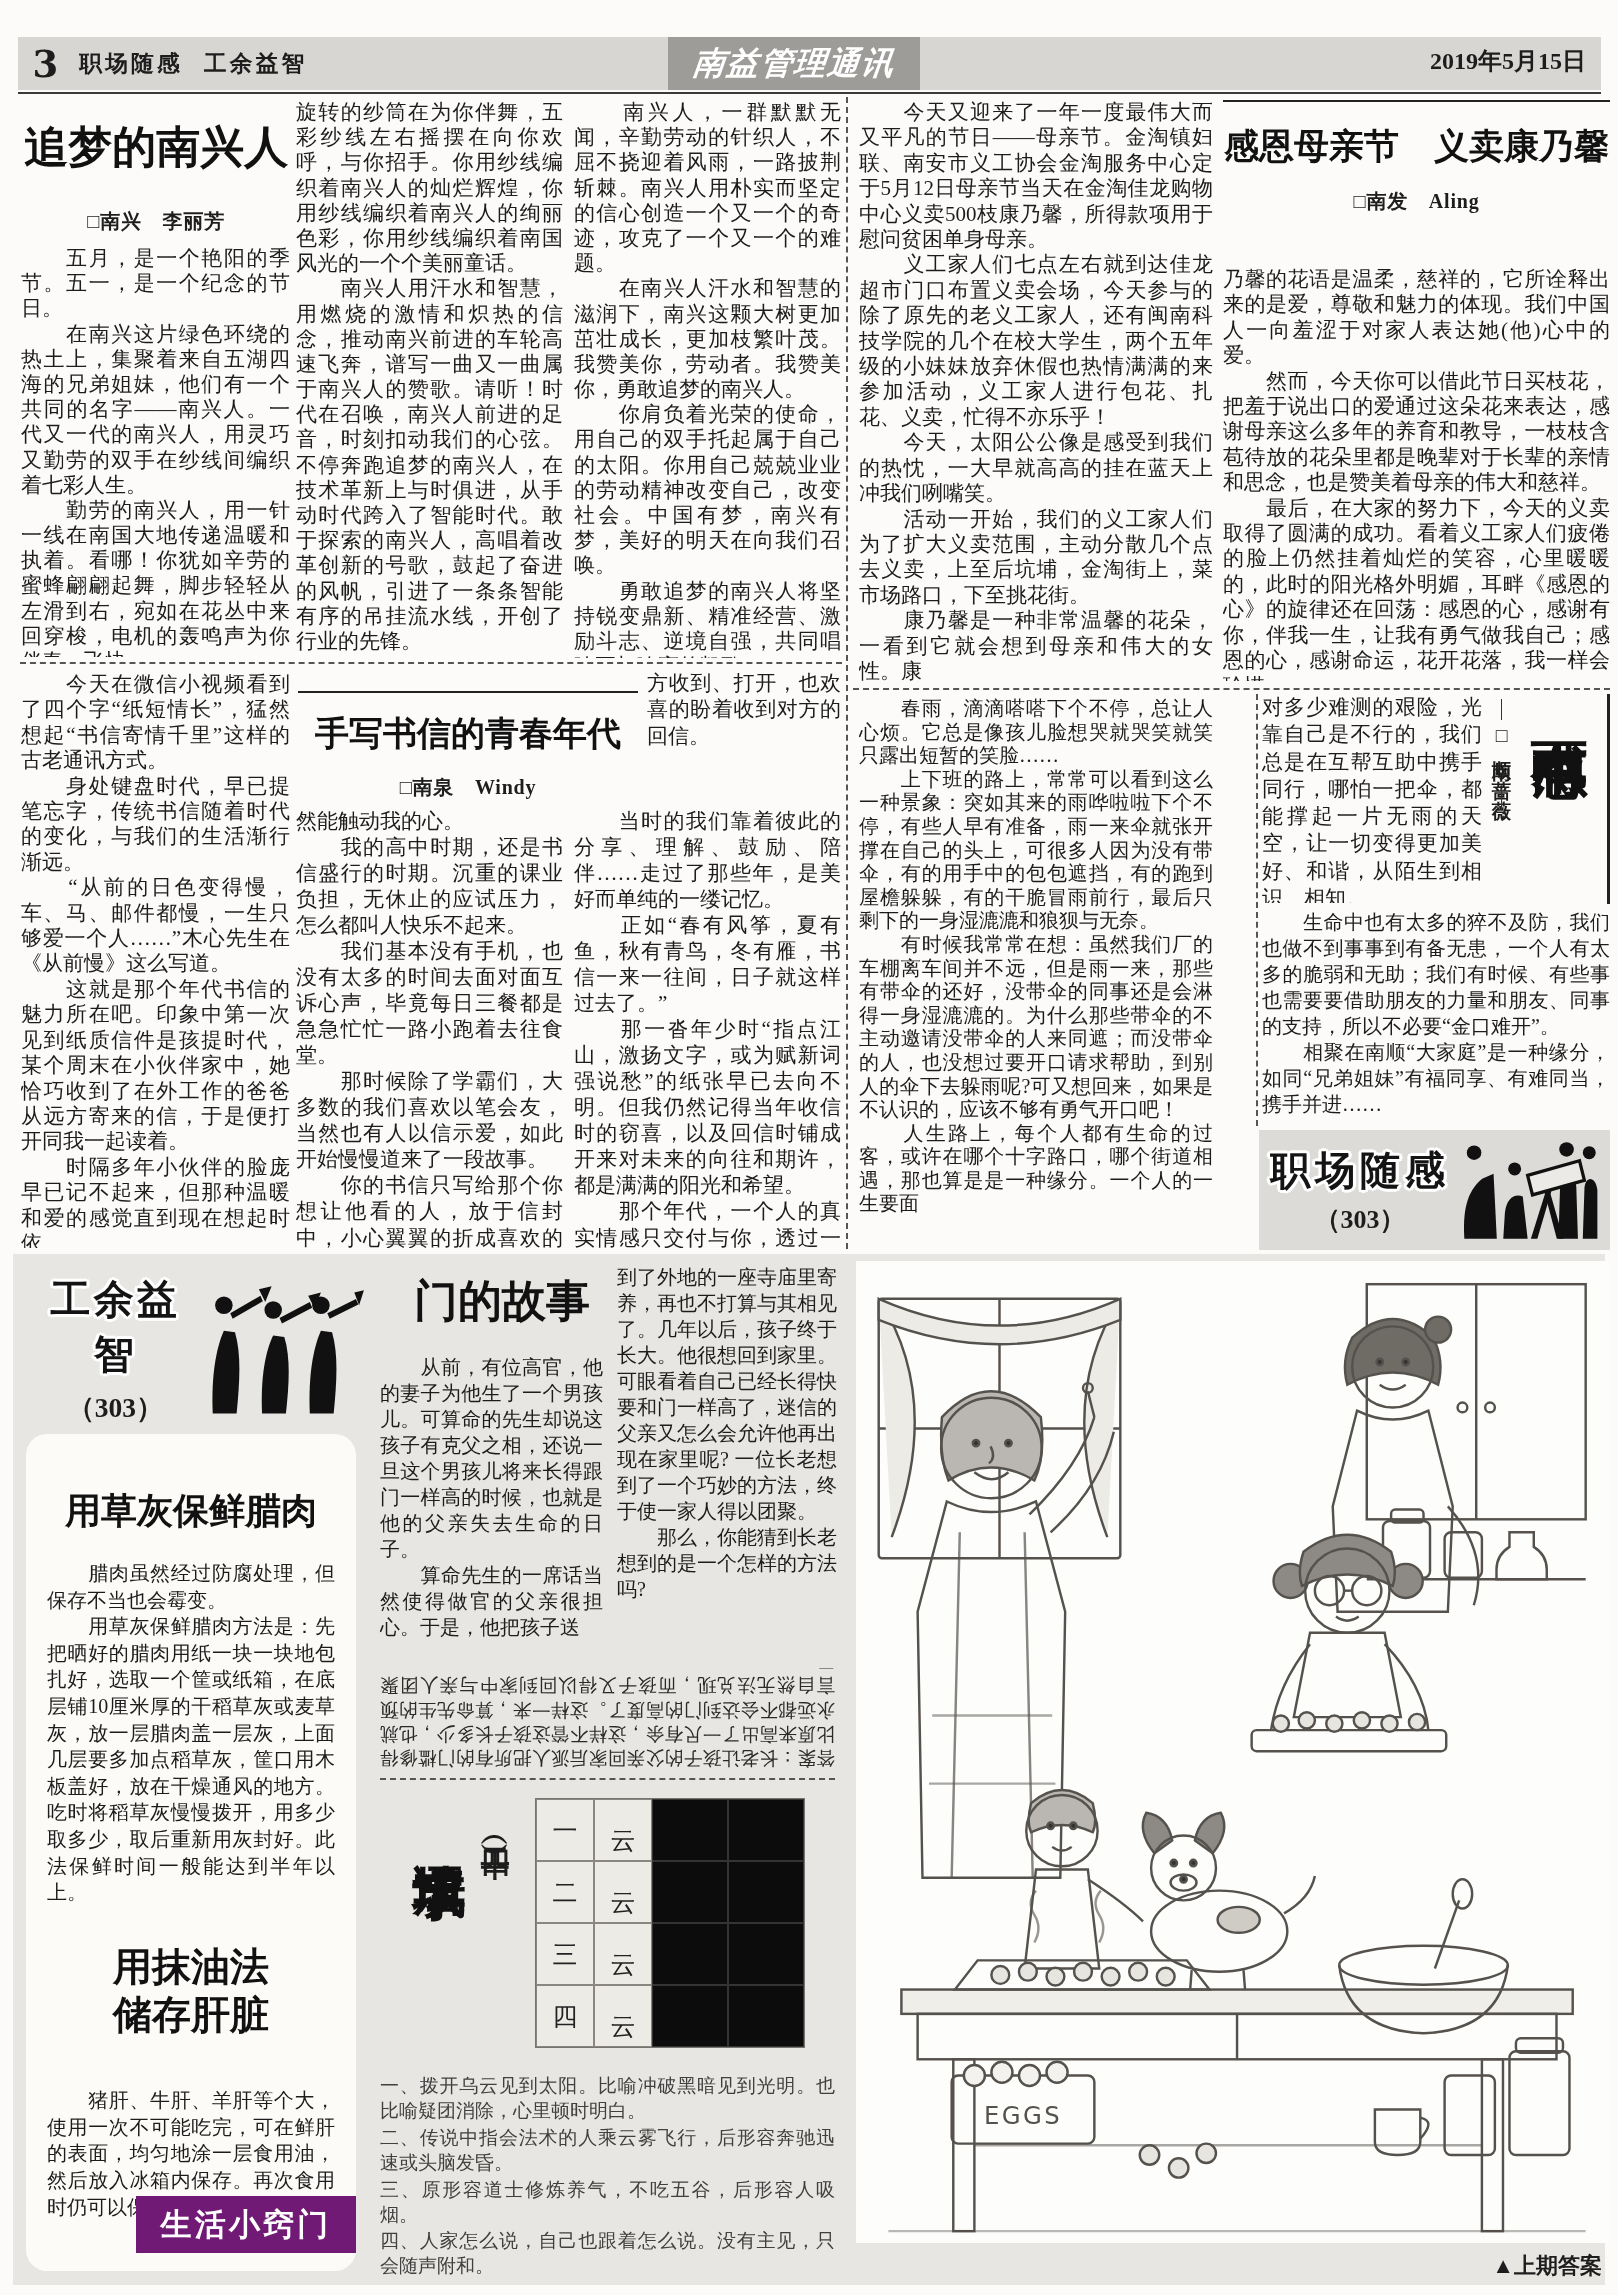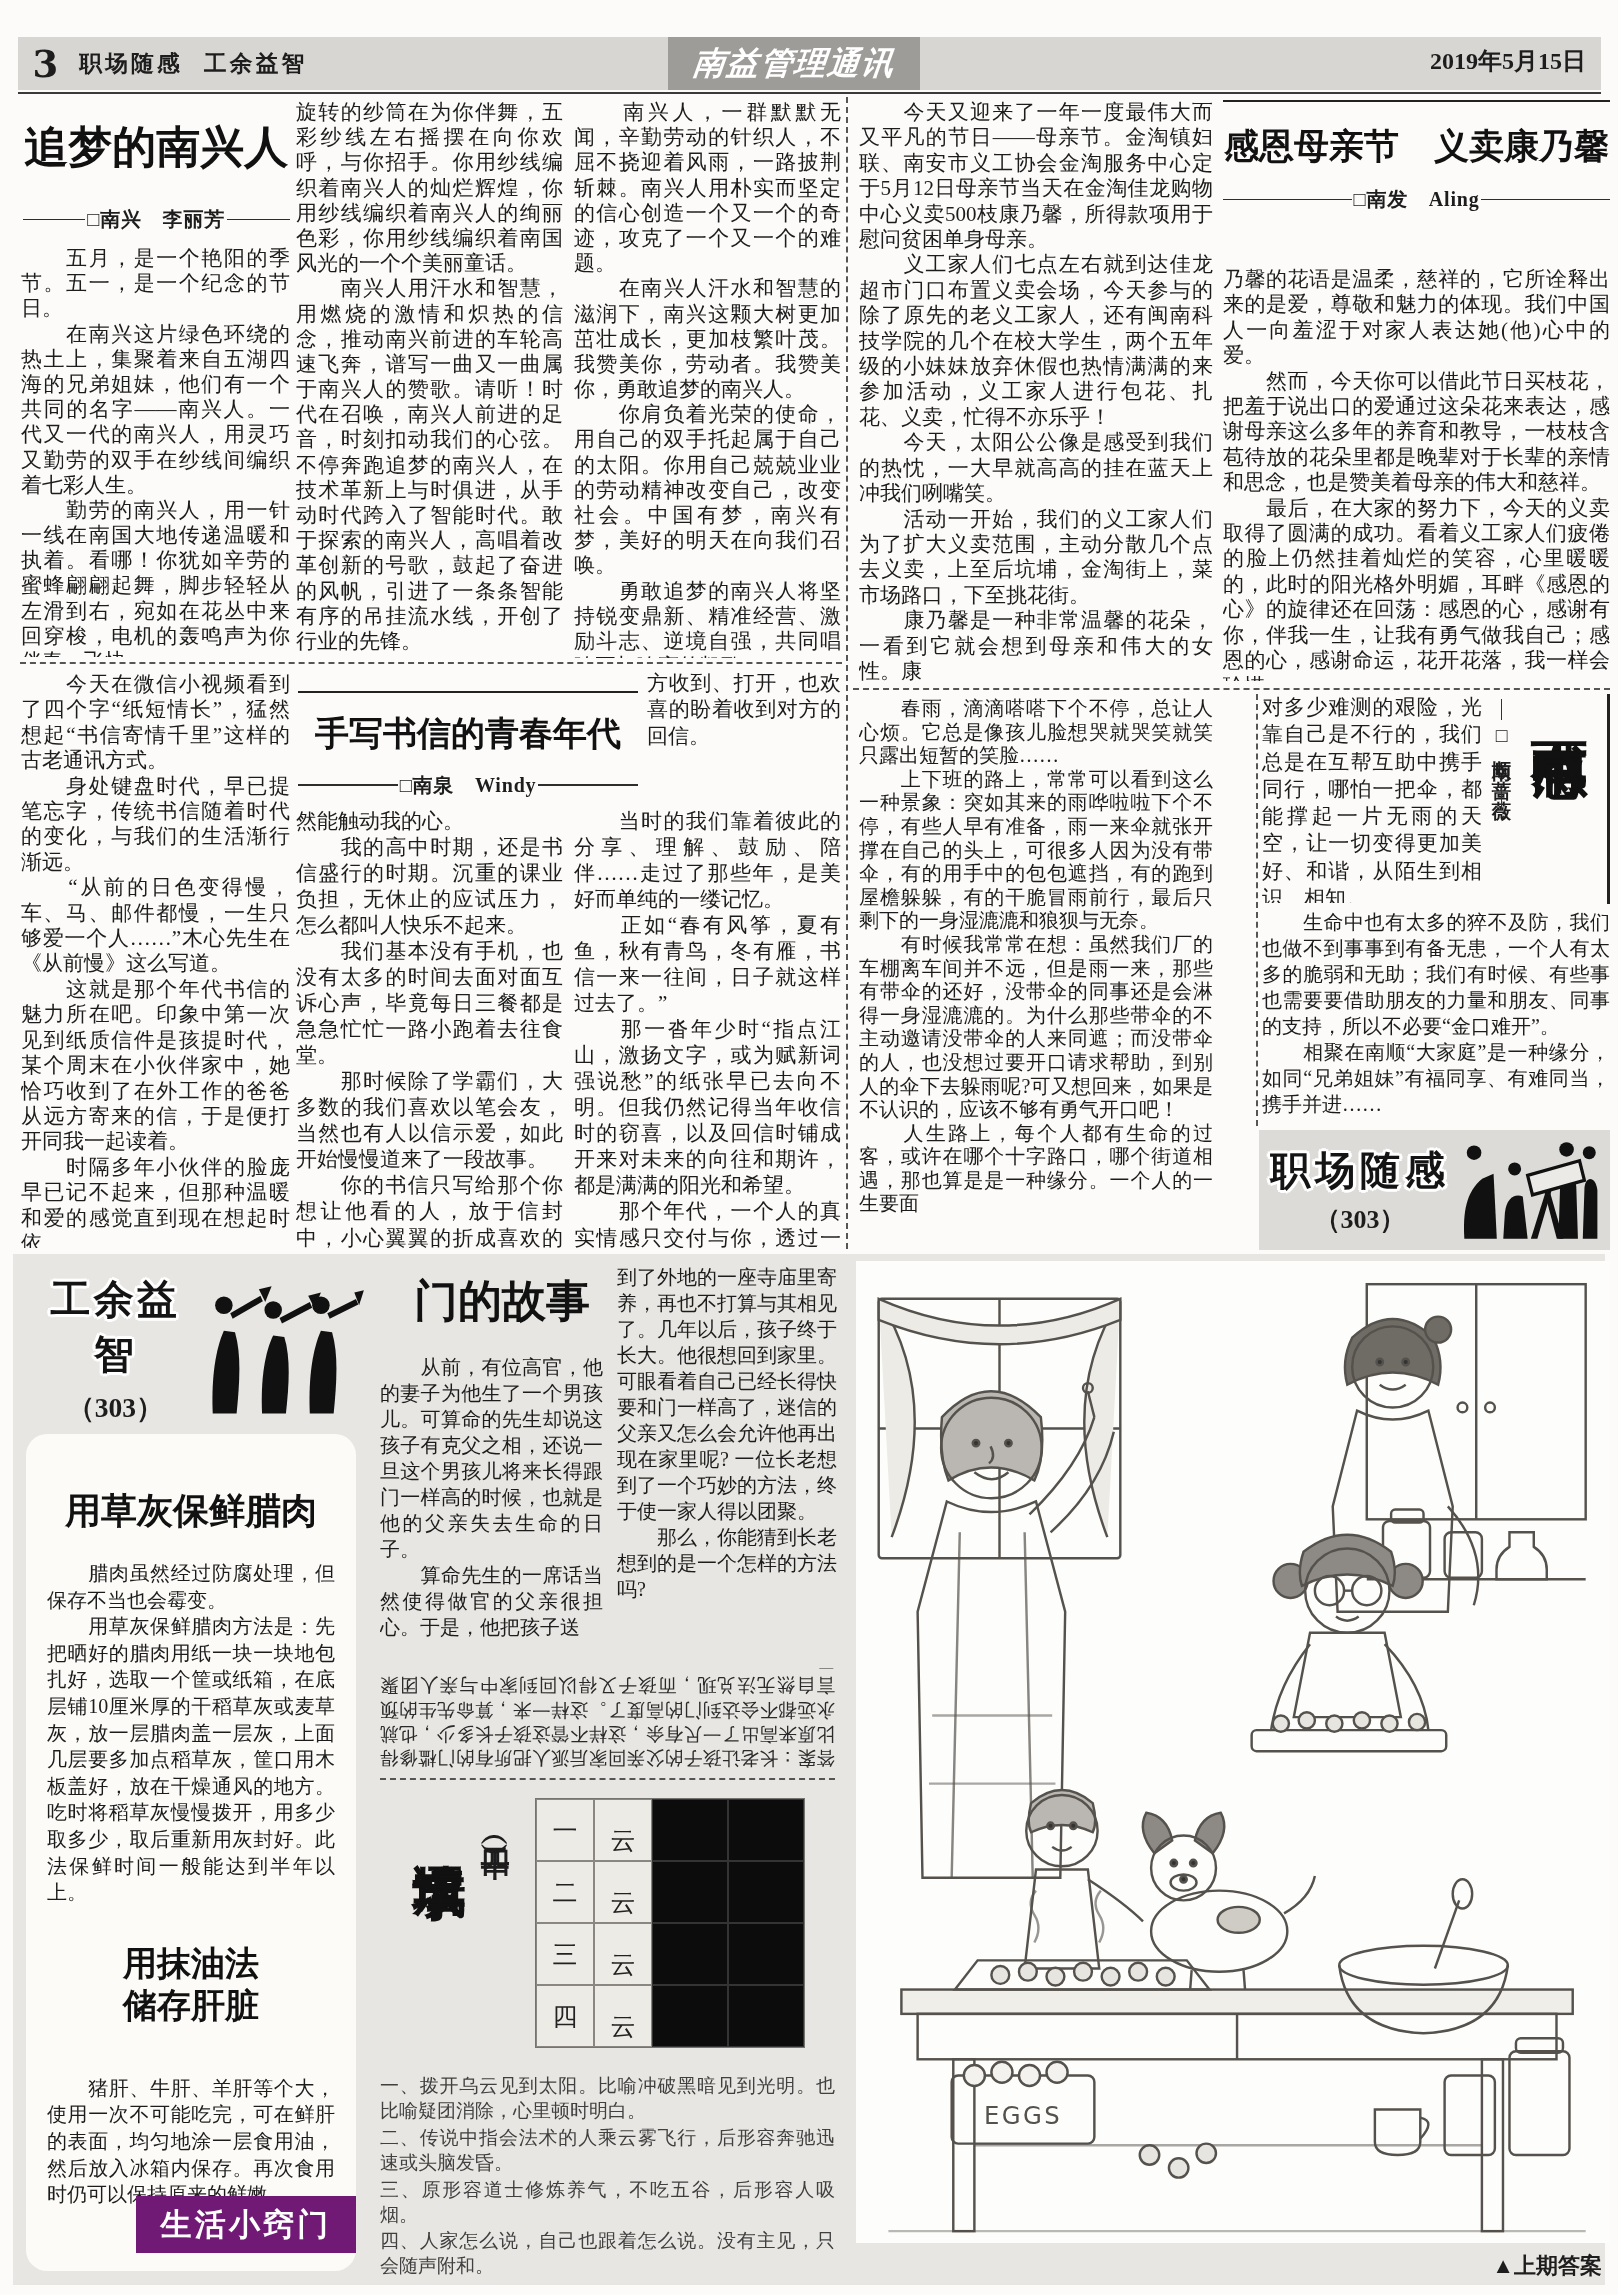--- a/index.html
+++ b/index.html
@@ -10,21 +10,21 @@
   .hdr-bar{position:absolute;left:18px;top:37px;width:1583px;height:53px;background:#d8d6d3;display:flex;align-items:center;padding:0;box-sizing:border-box;}
   .hdr-rule{position:absolute;left:18px;top:92px;width:1583px;height:1.6px;background:#3a3a3a;}
   .hdr-left{display:flex;align-items:center;gap:21px;padding-left:14.6px;}
   .hdr-num{font-size:37px;font-weight:700;font-family:"DejaVu Serif",serif;}
   .hdr-sec{font-size:22.7px;font-weight:700;letter-spacing:3.2px;}
   .masthead{position:absolute;left:668px;top:37px;width:252px;height:53px;background:#9e9c99;display:flex;align-items:center;justify-content:center;}
   .masthead span{color:#ffffff;font-size:32px;font-weight:800;font-style:italic;letter-spacing:1.6px;transform:skewX(-6deg);}
   .hdr-date{position:absolute;right:32px;top:45px;font-size:24px;font-weight:700;}
   
   .body{font-size:21px;line-height:1.2;text-align:justify;white-space:pre-line;overflow:hidden;color:#1c1c1c;}
-  .byline-row{display:flex;align-items:center;gap:2px;}
+  .byline-row{display:flex;align-items:center;gap:2px;flex-direction:column;}
   .byline-row .rule{flex:1;height:1.6px;background:#2d2d2d;}
   .byline-row .bt{font-size:20px;font-weight:700;white-space:nowrap;letter-spacing:0.8px;}
   .art-title{font-weight:800;font-family:"DejaVu Serif",serif;letter-spacing:0px;color:#111;}
   .topline{border-top:2.4px solid #222;}
   .dash-h{border-top:2.4px dashed #555;}
   .dash-v{border-left:2.4px dashed #555;}
   .vert{writing-mode:vertical-rl;text-orientation:upright;}
   .outlined{color:#141414;font-weight:900;
     text-shadow:-2.4px -2.4px 0 #fff,2.4px -2.4px 0 #fff,-2.4px 2.4px 0 #fff,2.4px 2.4px 0 #fff,0 -3.2px 0 #fff,0 3.2px 0 #fff,-3.2px 0 0 #fff,3.2px 0 0 #fff;}
   
@@ -179,21 +179,21 @@
         <path d="M160,40 L196,22 L199,29 L163,47 Z"></path>
         <path d="M194,14 L206,11 L200,30 Z"></path>
       </g>
     </svg>
   </div>
 
   <div class="tips-box">
     <div class="art-title" style="font-size:36px;text-align:center;margin:29px 0 24px 0;">用草灰保鲜腊肉</div>
     <div class="body" style="font-size:20px;line-height:1.33;">　　腊肉虽然经过防腐处理，但保存不当也会霉变。
 　　用草灰保鲜腊肉方法是：先把晒好的腊肉用纸一块一块地包扎好，选取一个筐或纸箱，在底层铺10厘米厚的干稻草灰或麦草灰，放一层腊肉盖一层灰，上面几层要多加点稻草灰，筐口用木板盖好，放在干燥通风的地方。吃时将稻草灰慢慢拨开，用多少取多少，取后重新用灰封好。此法保鲜时间一般能达到半年以上。</div>
-    <div class="art-title" style="font-size:34px;text-align:center;margin:36px 0 26px 0;white-space:pre-line;line-height:1.25;">用抹油法
+    <div class="art-title" style="font-size:39px;text-align:center;margin:36px 0 26px 0;white-space:pre-line;line-height:1.25;">用抹油法
 储存肝脏</div>
     <div class="body" style="font-size:20px;line-height:1.33;margin-top:48px;">　　猪肝、牛肝、羊肝等个大，使用一次不可能吃完，可在鲜肝的表面，均匀地涂一层食用油，然后放入冰箱内保存。再次食用时仍可以保持原来的鲜嫩。</div>
     <div class="tips-badge">生活小窍门</div>
   </div>
 
   <div class="abs art-title" style="left:400px;top:1272px;width:204px;text-align:center;font-size:44px;">门的故事</div>
   <div class="abs body" style="left:380px;top:1354px;width:223px;height:387px;font-size:20px;line-height:1.3;">　　从前，有位高官，他的妻子为他生了一个男孩儿。可算命的先生却说这孩子有克父之相，还说一旦这个男孩儿将来长得跟门一样高的时候，也就是他的父亲失去生命的日子。
 　　算命先生的一席话当然使得做官的父亲很担心。于是，他把孩子送</div>
   <div class="abs body" style="left:617px;top:1264px;width:220px;height:477px;font-size:20px;line-height:1.3;">到了外地的一座寺庙里寄养，再也不打算与其相见了。几年以后，孩子终于长大。他很想回到家里。可眼看着自己已经长得快要和门一样高了，迷信的父亲又怎么会允许他再出现在家里呢? 一位长老想到了一个巧妙的方法，终于使一家人得以团聚。
 　　那么，你能猜到长老想到的是一个怎样的方法吗?</div>

